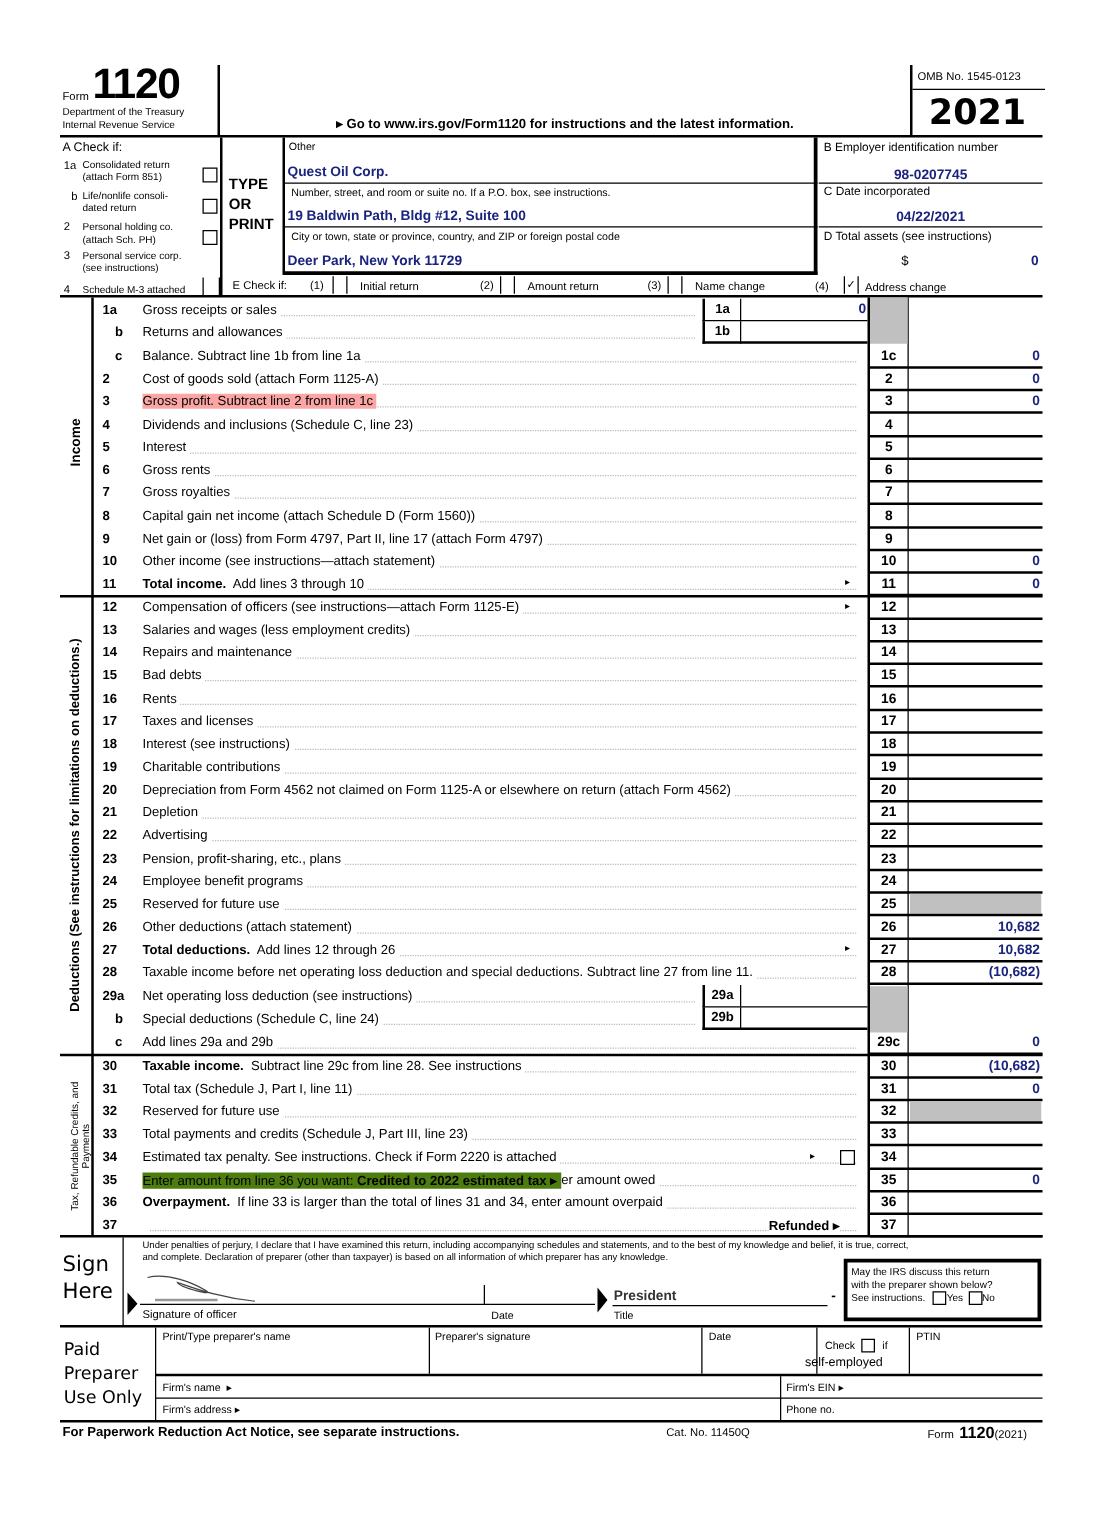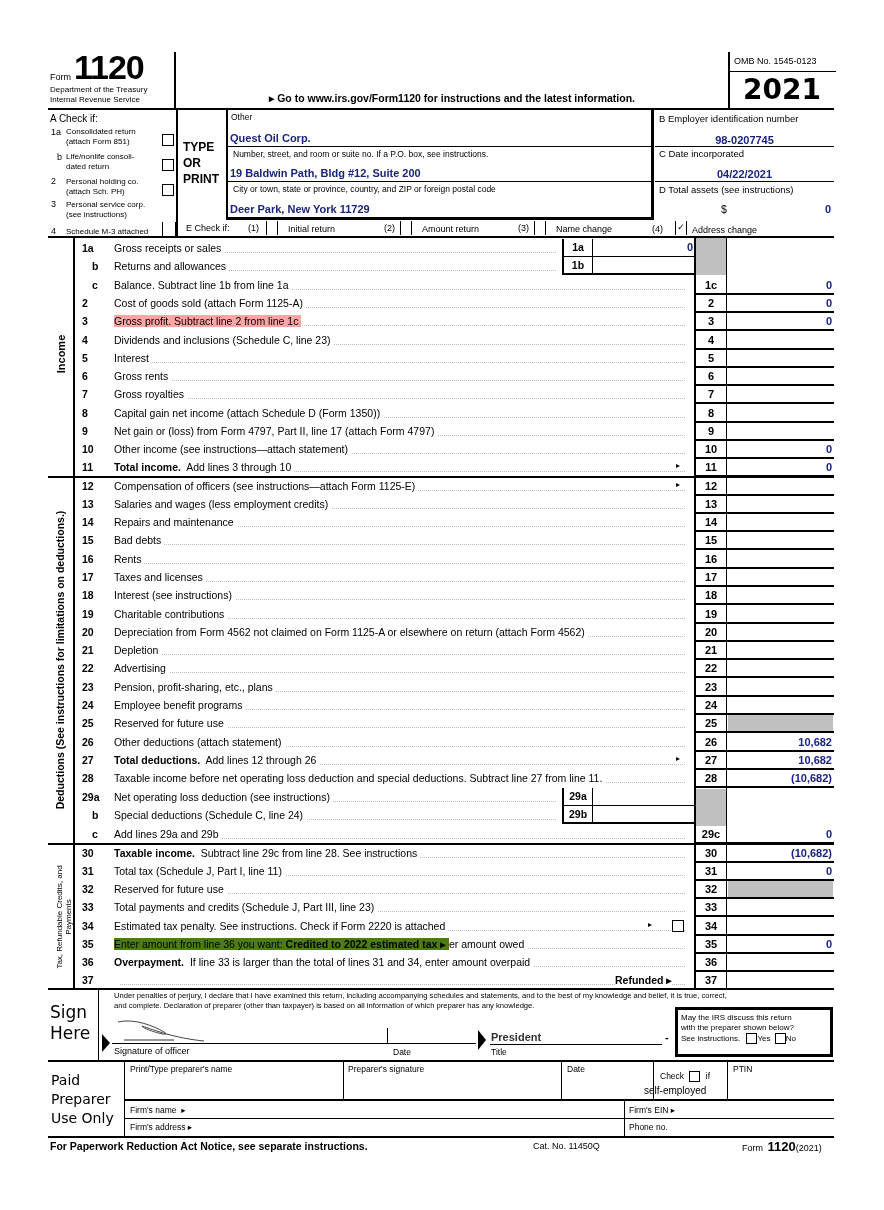--- a/index.html
+++ b/index.html
@@ -74,21 +74,21 @@
   <div class="abs" style="left:5px;top:30px;font-size:12px;font-weight:bold">TYPE</div>
   <div class="abs" style="left:5px;top:46px;font-size:12px;font-weight:bold">OR</div>
   <div class="abs" style="left:5px;top:62px;font-size:12px;font-weight:bold">PRINT</div>
 </div>
 
 <div class="abs" style="left:228px;top:110px;width:426px;height:110px;border-right:3px solid #000;border-bottom:3px solid #000">
   <div class="abs" style="left:3px;top:2px;font-size:8.5px">Other</div>
   <div class="abs blue" style="left:2px;top:22px;font-size:11px">Quest Oil Corp.</div>
   <div class="line" style="left:0;top:36px;width:426px;height:1px"></div>
   <div class="abs" style="left:5px;top:39px;font-size:8.5px">Number, street, and room or suite no. If a P.O. box, see instructions.</div>
-  <div class="abs blue" style="left:2px;top:57px;font-size:11px">19 Baldwin Path, Bldg #12, Suite 200</div>
+  <div class="abs blue" style="left:2px;top:57px;font-size:11px">19 Baldwin Path, Bldg #12, Suite 100</div>
   <div class="line" style="left:0;top:71px;width:426px;height:1px"></div>
   <div class="abs" style="left:5px;top:74px;font-size:8.5px">City or town, state or province, country, and ZIP or foreign postal code</div>
   <div class="abs blue" style="left:2px;top:93px;font-size:11px">Deer Park, New York 11729</div>
 </div>
 
 <div class="abs" style="left:655px;top:110px;width:179px;height:110px">
   <div class="abs" style="left:4px;top:3px;font-size:9.5px;white-space:nowrap">B  Employer identification number</div>
   <div class="abs blue" style="left:0;width:179px;top:24px;text-align:center;font-size:11px">98-0207745</div>
   <div class="line" style="left:0;top:36px;width:179px;height:1px"></div>
   <div class="abs" style="left:4px;top:38px;font-size:9.5px">C  Date incorporated</div>
@@ -214,21 +214,21 @@
     <div>
       <span class="lnum" style="left:82px;top:388px">7</span>
       <span class="rowtxt" style="left:114px;top:388px;background:#fff;padding-right:3px;z-index:2"><span>Gross royalties</span></span>
       <div class="dots" style="left:120px;width:565px;top:398px"></div>
       <span class="rnum" style="top:388px">7</span>
       <span class="rval" style="top:388px;height:14px"></span>
       <div class="line" style="left:696px;top:402px;width:138px;height:2px"></div>
     </div>
     <div>
       <span class="lnum" style="left:82px;top:407px">8</span>
-      <span class="rowtxt" style="left:114px;top:407px;background:#fff;padding-right:3px;z-index:2"><span>Capital gain net income (attach Schedule D (Form 1350))</span></span>
+      <span class="rowtxt" style="left:114px;top:407px;background:#fff;padding-right:3px;z-index:2"><span>Capital gain net income (attach Schedule D (Form 1560))</span></span>
       <div class="dots" style="left:120px;width:565px;top:417px"></div>
       <span class="rnum" style="top:407px">8</span>
       <span class="rval" style="top:407px;height:14px"></span>
       <div class="line" style="left:696px;top:421px;width:138px;height:2px"></div>
     </div>
     <div>
       <span class="lnum" style="left:82px;top:425px">9</span>
       <span class="rowtxt" style="left:114px;top:425px;background:#fff;padding-right:3px;z-index:2"><span>Net gain or (loss) from Form 4797, Part II, line 17 (attach Form 4797)</span></span>
       <div class="dots" style="left:120px;width:565px;top:435px"></div>
       <span class="rnum" style="top:425px">9</span>

